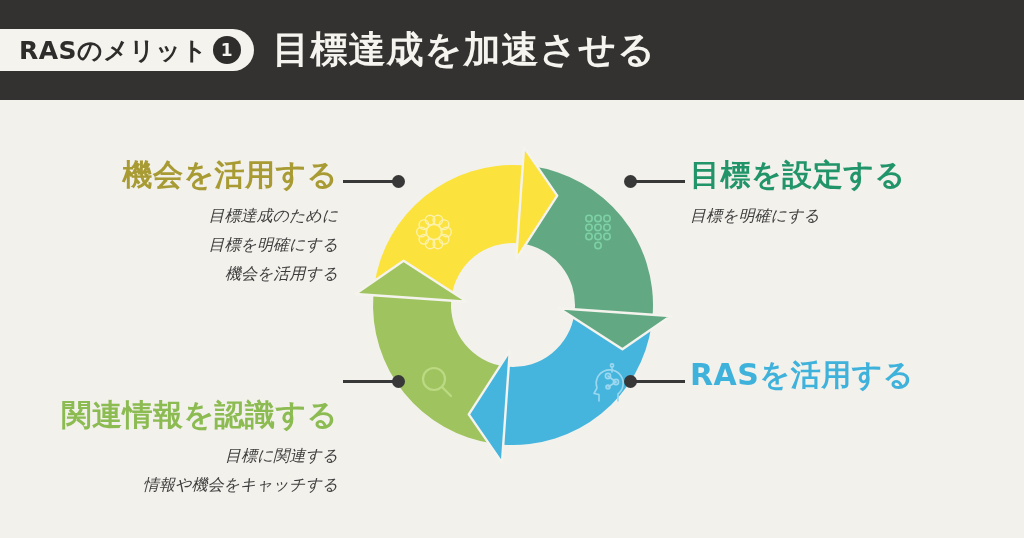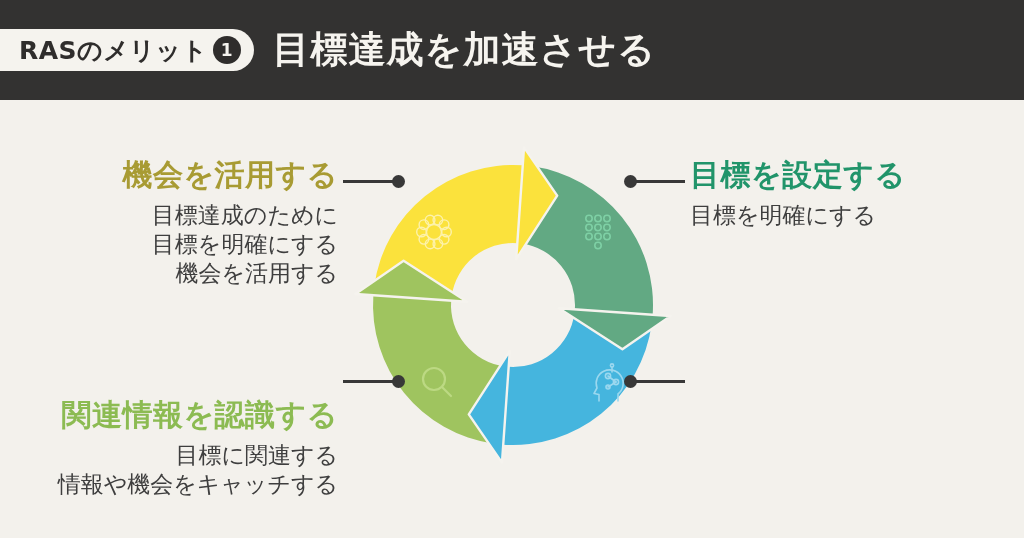--- a/index.html
+++ b/index.html
@@ -18,21 +18,21 @@
     display:flex;align-items:center;}
   .badge{height:42px;background:var(--badge-bg);border-radius:0 21px 21px 0;
     display:flex;align-items:center;padding:0 13px 0 19px;}
   .badge-label{font-size:25px;font-weight:800;color:var(--badge-text);letter-spacing:.5px;}
   .badge-num{width:28px;height:28px;margin-left:5px;border-radius:50%;background:var(--badge-text);
     color:var(--badge-bg);font-size:17px;font-weight:800;display:flex;align-items:center;justify-content:center;}
   .main-title{margin-left:19px;font-size:37px;font-weight:700;color:var(--title-text);letter-spacing:1px;}
 
   .label-block{position:absolute;}
   .label-title{font-size:30px;font-weight:800;line-height:1.25;letter-spacing:.5px;}
-  .label-desc{margin-top:7px;font-size:23px;font-weight:500;line-height:29px;color:var(--desc-text);}
+  .label-desc{margin-top:7px;font-size:16px;font-weight:500;line-height:29px;color:var(--desc-text);font-style:italic;}
   .tl{right:686px;top:156px;text-align:right;}
   .tr{left:690px;top:156px;text-align:left;}
   .bl{right:686px;top:356px;text-align:right;}
   .br{left:690px;top:356px;text-align:left;}
   .tl .label-title{color:var(--olive-text);}
   .tr .label-title{color:var(--green-text);text-align:center;}
   .bl .label-title{color:var(--light-green-text);margin-top:40px;}
   .br .label-title{color:var(--blue-text);}
 
   .connector{position:absolute;height:3px;width:57px;background:var(--line-color);}
@@ -150,13 +150,14 @@
 
 <div class="label-block bl">
   <div class="label-title">関連情報を認識する</div>
   <div class="label-desc">
     <div>目標に関連する</div>
     <div>情報や機会をキャッチする</div>
   </div>
 </div>
 
 <div class="label-block br">
+  <div class="label-title">RASを活用する</div>
 </div>
 
 </body></html>

